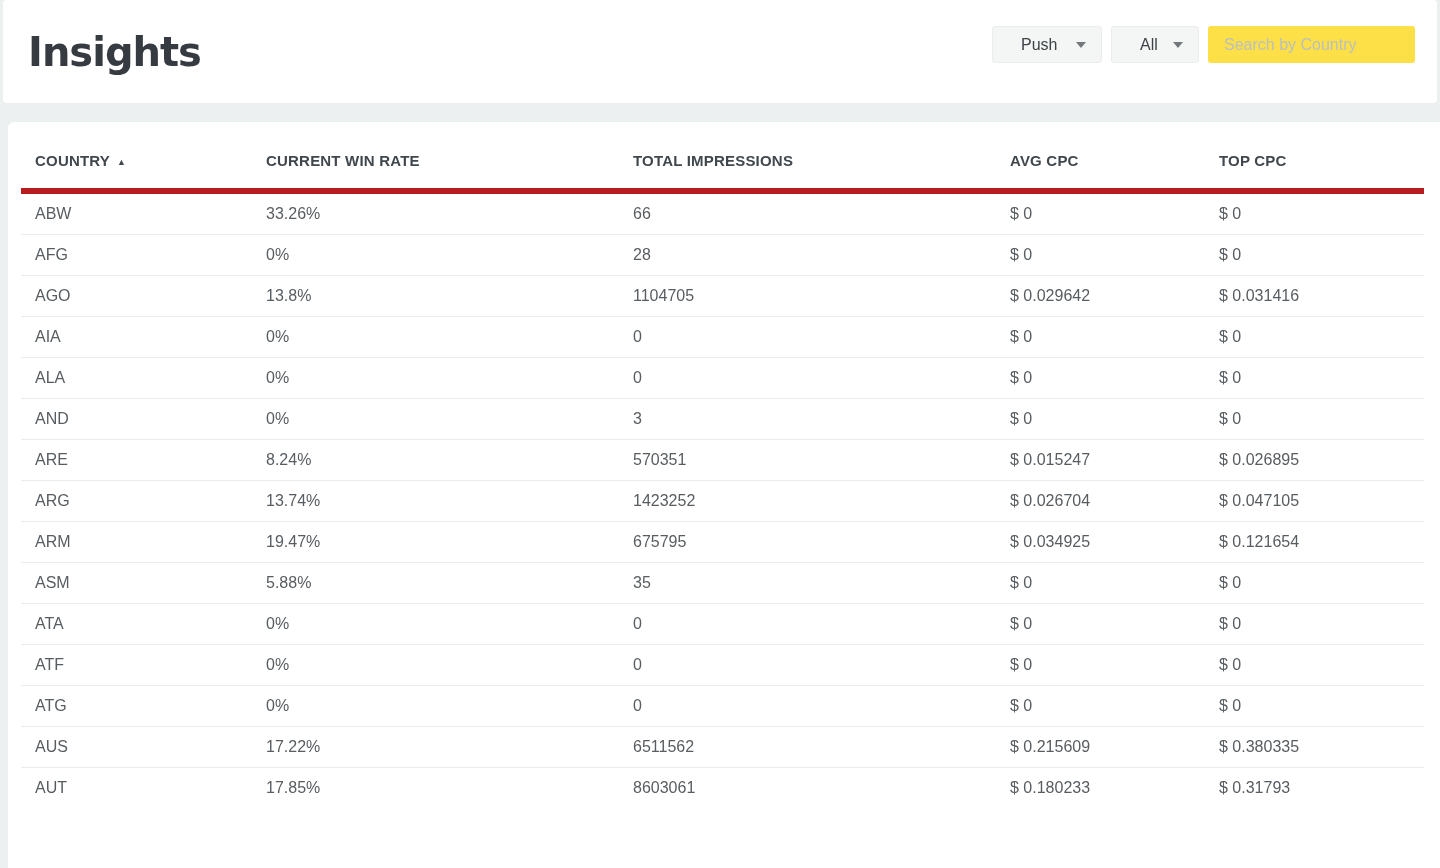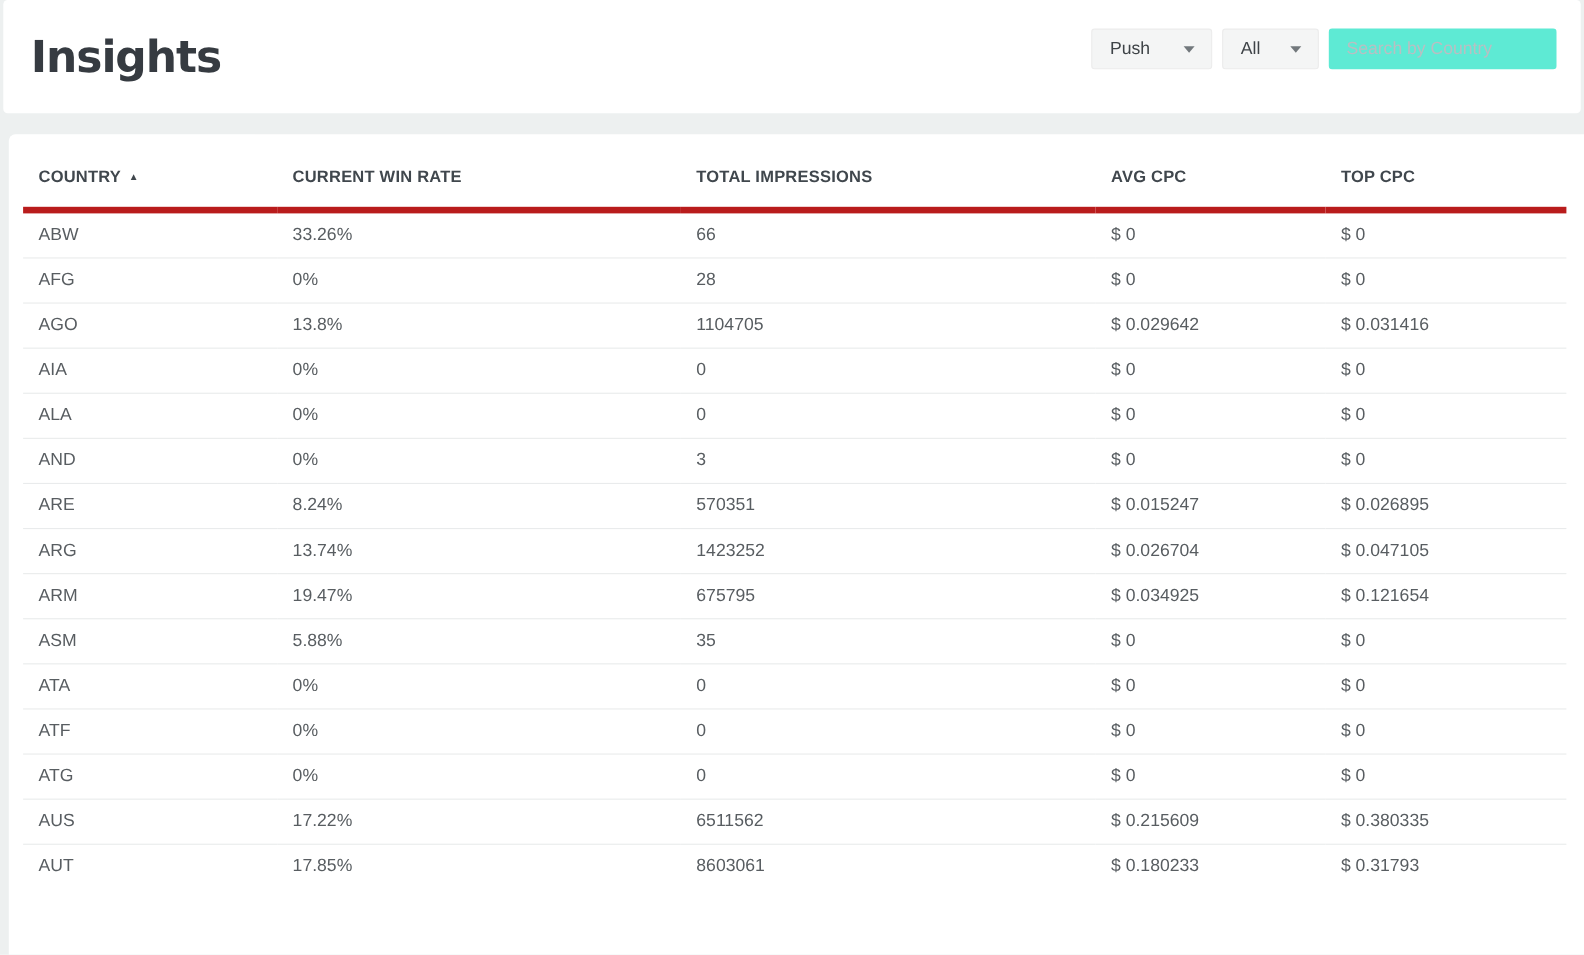--- a/index.html
+++ b/index.html
@@ -31,38 +31,38 @@
   }
   .controls { display: flex; align-items: center; gap: 9px; margin-top: -14px; }
   .dropdown {
     background: #f4f5f5;
     border: 1px solid #ececec;
     border-radius: 3px;
     height: 37px;
     display: flex;
     align-items: center;
     justify-content: space-between;
-    padding: 0 15px 0 16px;
+    padding: 0 15px 0 28px;
     font-size: 16px;
     color: #3e4347;
     cursor: pointer;
   }
   .dropdown.push { width: 110px; }
   .dropdown.all  { width: 88px; }
   .caret {
     width: 0; height: 0;
     border-left: 5px solid transparent;
     border-right: 5px solid transparent;
     border-top: 6px solid #72787c;
     margin-left: 10px;
   }
   .search-input {
     width: 207px;
     height: 37px;
-    background: #5eead4;
+    background: #fde047;
     border: none;
     border-radius: 3px;
     padding: 0 16px;
     font-size: 16px;
     font-family: "Liberation Sans", sans-serif;
     color: #3e4347;
     outline: none;
   }
   .search-input::placeholder { color: #b9bfc2; }
 

